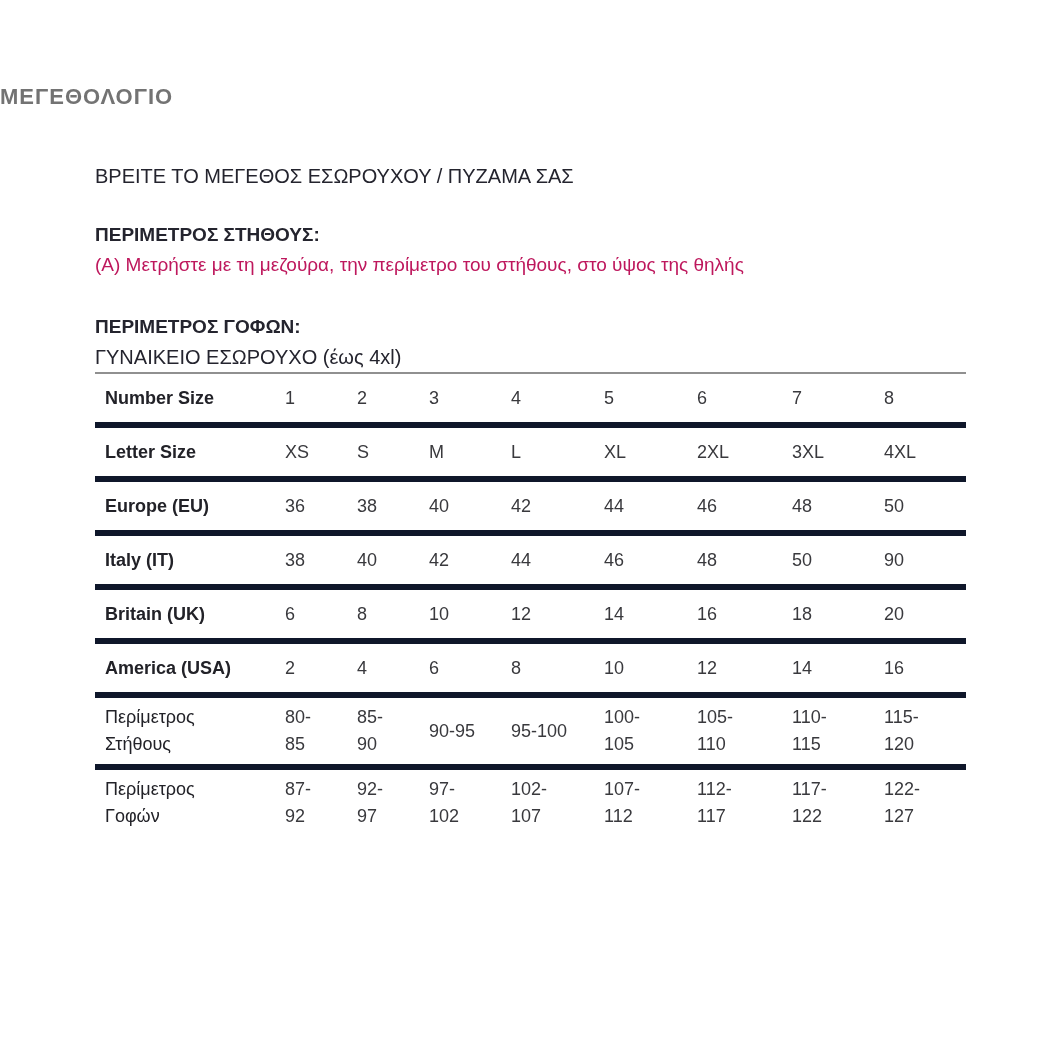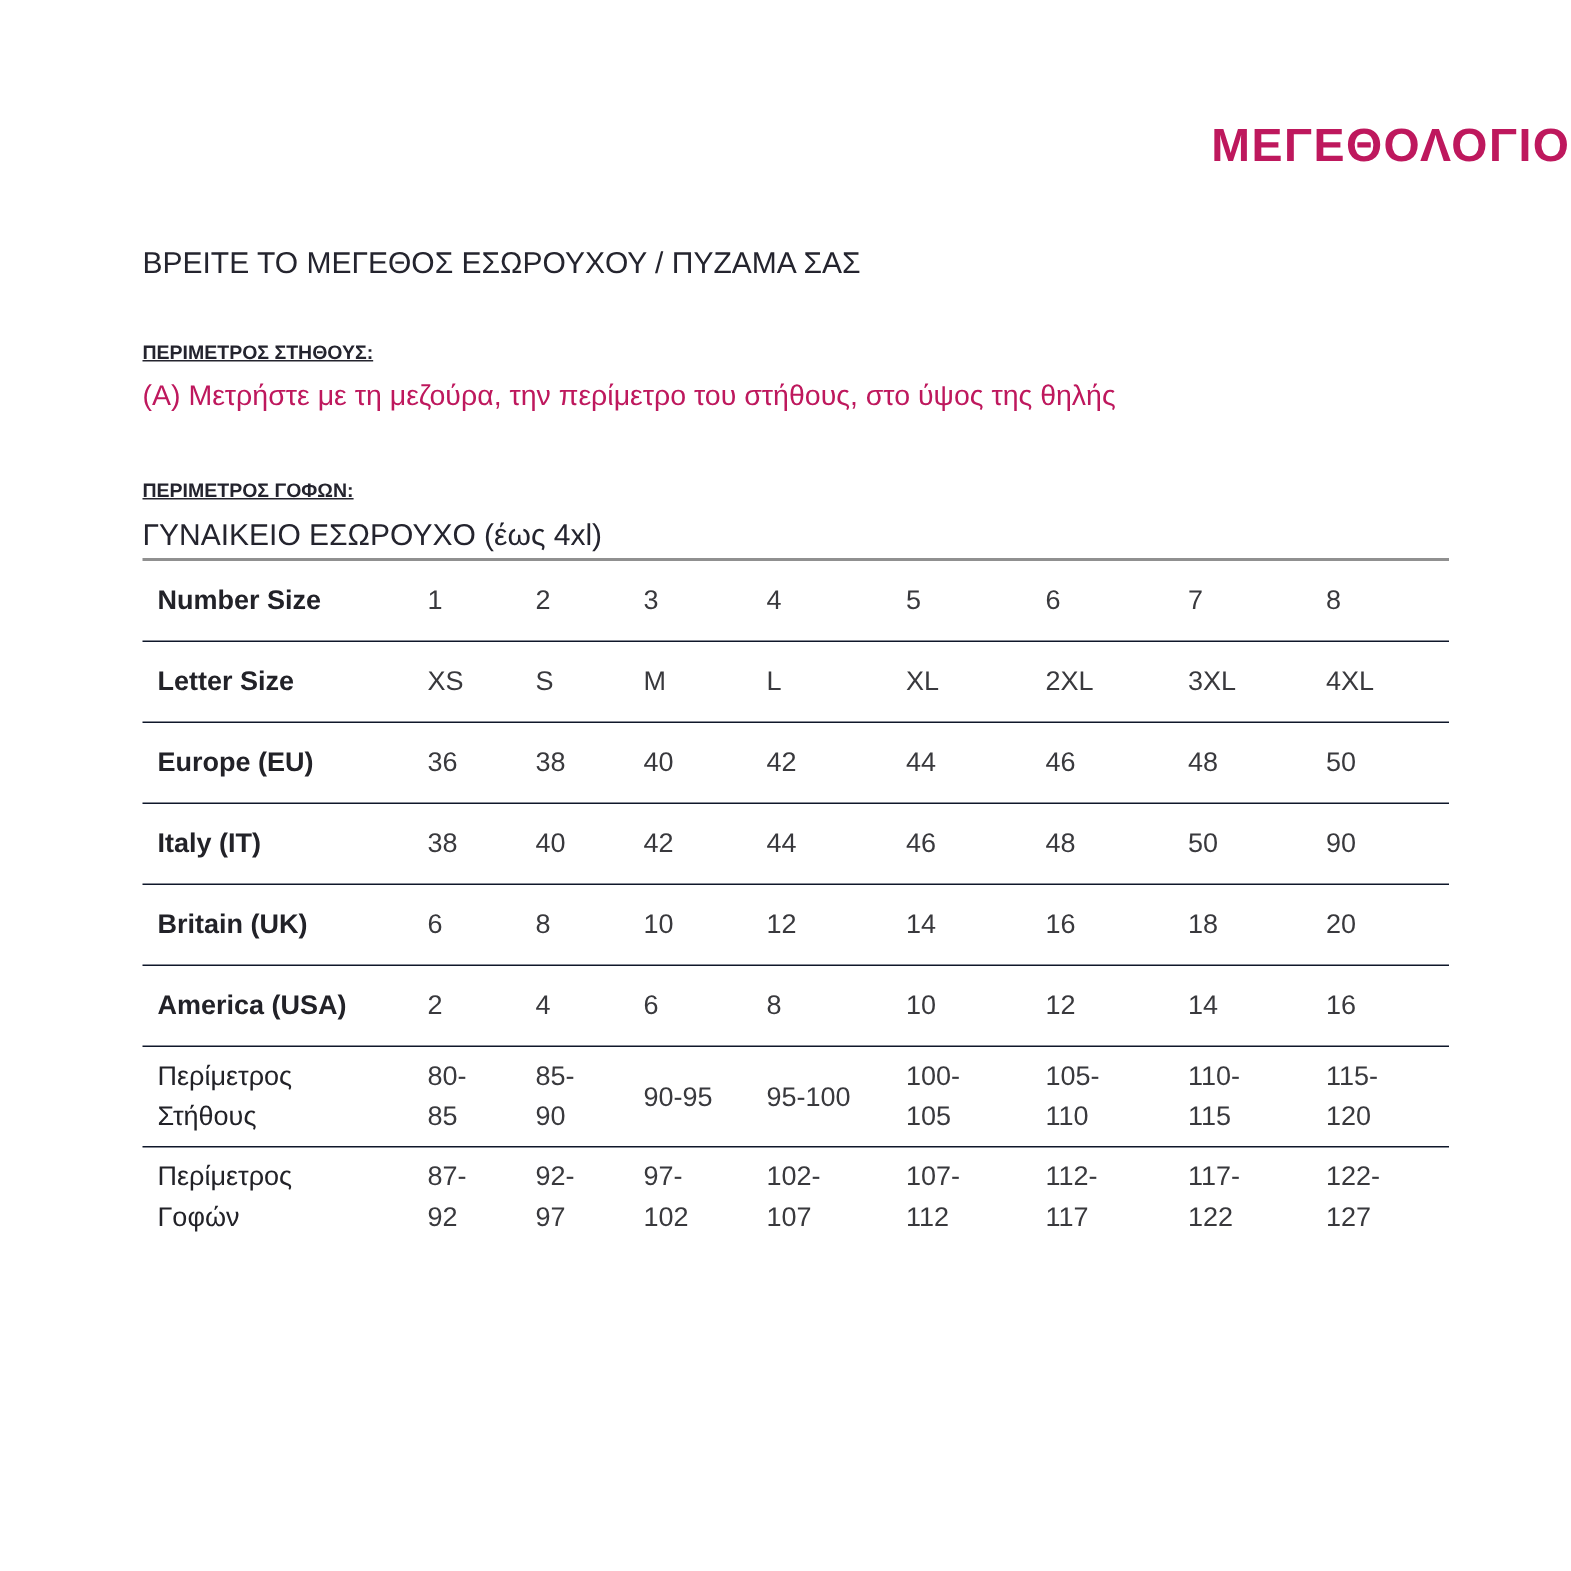--- a/index.html
+++ b/index.html
@@ -6,46 +6,45 @@
   html, body {
     width: 1047px; height: 1047px;
     background: #ffffff;
     font-family: "Liberation Sans", "DejaVu Sans", sans-serif;
     overflow: hidden;
   }
   .page { width: 1047px; height: 1047px; position: relative; }
 
   .page-title {
     margin-top: 82px;
-    text-align: right;
-    font-size: 31px;
+    text-align: left;
+    font-size: 22px;
     line-height: 30px;
     font-weight: 700;
     letter-spacing: 1px;
-    color: #be185d;
+    color: #737373;
   }
 
   .content { padding: 0 80px 0 95px; }
 
   .find-size-heading {
     margin-top: 52px;
     font-size: 20px;
     line-height: 24px;
     font-weight: 400;
     color: #24242e;
   }
 
   .section { margin-top: 0; }
   .section-heading {
     margin-top: 32px;
-    font-size: 13px;
+    font-size: 19px;
     line-height: 30px;
     font-weight: 700;
     color: #24242e;
-    text-decoration: underline;
   }
   .section-body {
     font-size: 19px;
     line-height: 30px;
     font-weight: 400;
     color: #be185d;
   }
   .section-tip .section-heading { margin-top: 24px; }
 
   .table-title {
@@ -56,21 +55,21 @@
   }
 
   .size-table {
     width: 871px;
     border-top: 2px solid #909090;
   }
   .size-row {
     display: grid;
     grid-template-columns: 190px 72px 72px 82px 93px 93px 95px 92px auto;
     align-items: center;
-    border-bottom: 1px solid #0f172a;
+    border-bottom: 6px solid #0f172a;
     min-height: 54px;
     padding: 6px 0;
   }
   .size-row:last-child { border-bottom: none; }
   .size-row .cell {
     font-size: 18px;
     line-height: 27px;
     color: #39393d;
     white-space: pre-line;
     text-align: left;

